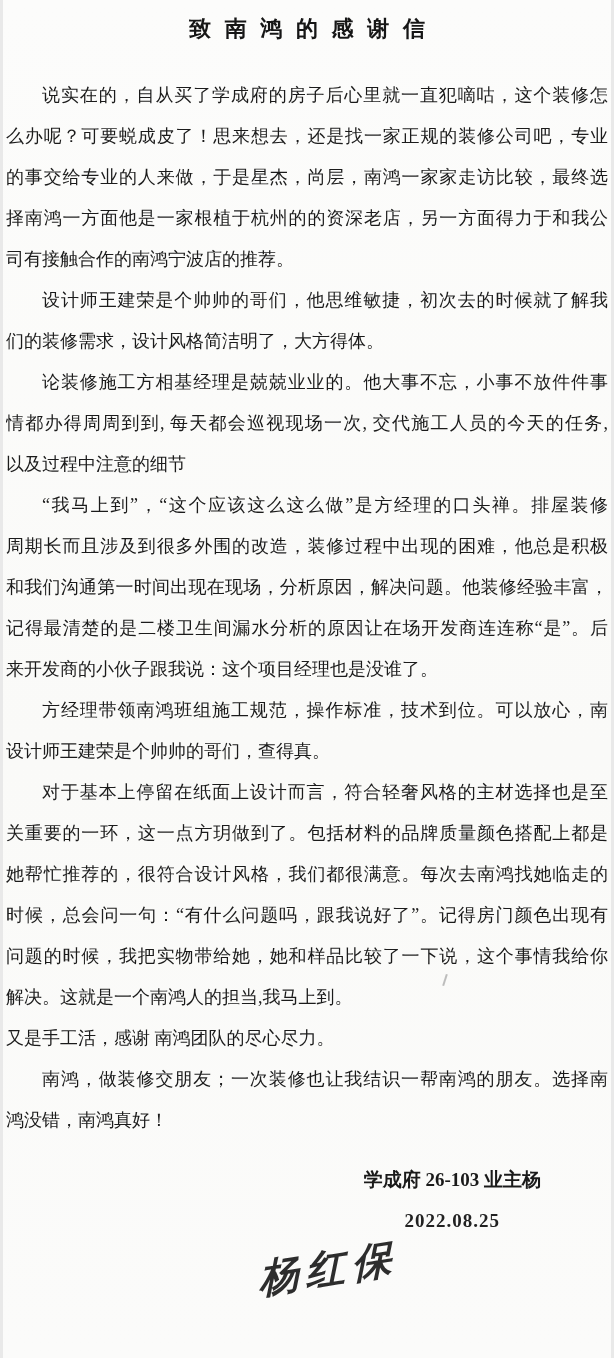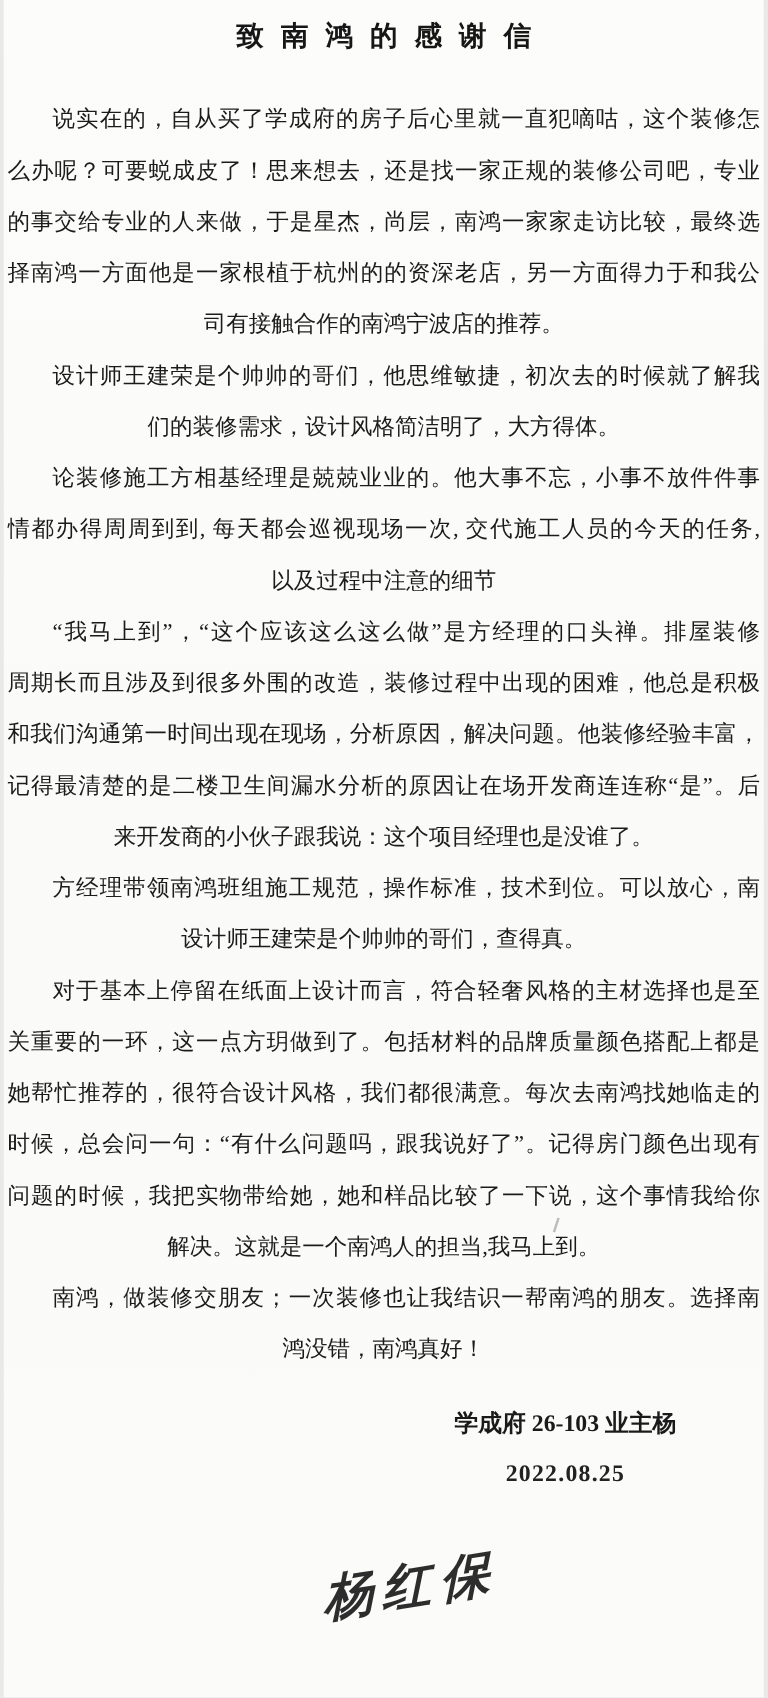--- a/index.html
+++ b/index.html
@@ -28,21 +28,21 @@
     padding: 0 3px;
     font-size: 18px;
     line-height: 41px;
   }
   .ln {
     height: 41px;
     white-space: normal;
     overflow: hidden;
   }
   .j { text-align: justify; text-align-last: justify; }
-  .e { text-align: center; text-align-last: auto; }
+  .e { text-align: left; text-align-last: auto; }
   .i { text-indent: 2em; }
   .sig-wrap {
     margin-top: 26px;
     text-align: right;
     padding-right: 70px;
   }
   .sig-col { display: inline-block; text-align: center; }
   .sig-owner {
     font-size: 19px;
     font-weight: bold;
@@ -124,20 +124,21 @@
     <div class="para">
       <div class="ln j i">对于基本上停留在纸面上设计而言，符合轻奢风格的主材选择也是至</div>
       <div class="ln j">关重要的一环，这一点方玥做到了。包括材料的品牌质量颜色搭配上都是</div>
       <div class="ln j">她帮忙推荐的，很符合设计风格，我们都很满意。每次去南鸿找她临走的</div>
       <div class="ln j">时候，总会问一句：“有什么问题吗，跟我说好了”。记得房门颜色出现有</div>
       <div class="ln j">问题的时候，我把实物带给她，她和样品比较了一下说，这个事情我给你</div>
       <div class="ln e">解决。这就是一个南鸿人的担当,我马上到。</div>
     </div>
 
     <div class="para">
+      <div class="ln e">又是手工活，感谢 南鸿团队的尽心尽力。</div>
     </div>
 
     <div class="para">
       <div class="ln j i">南鸿，做装修交朋友；一次装修也让我结识一帮南鸿的朋友。选择南</div>
       <div class="ln e">鸿没错，南鸿真好！</div>
     </div>
 
   </div>
 
   <div class="sig-wrap">

